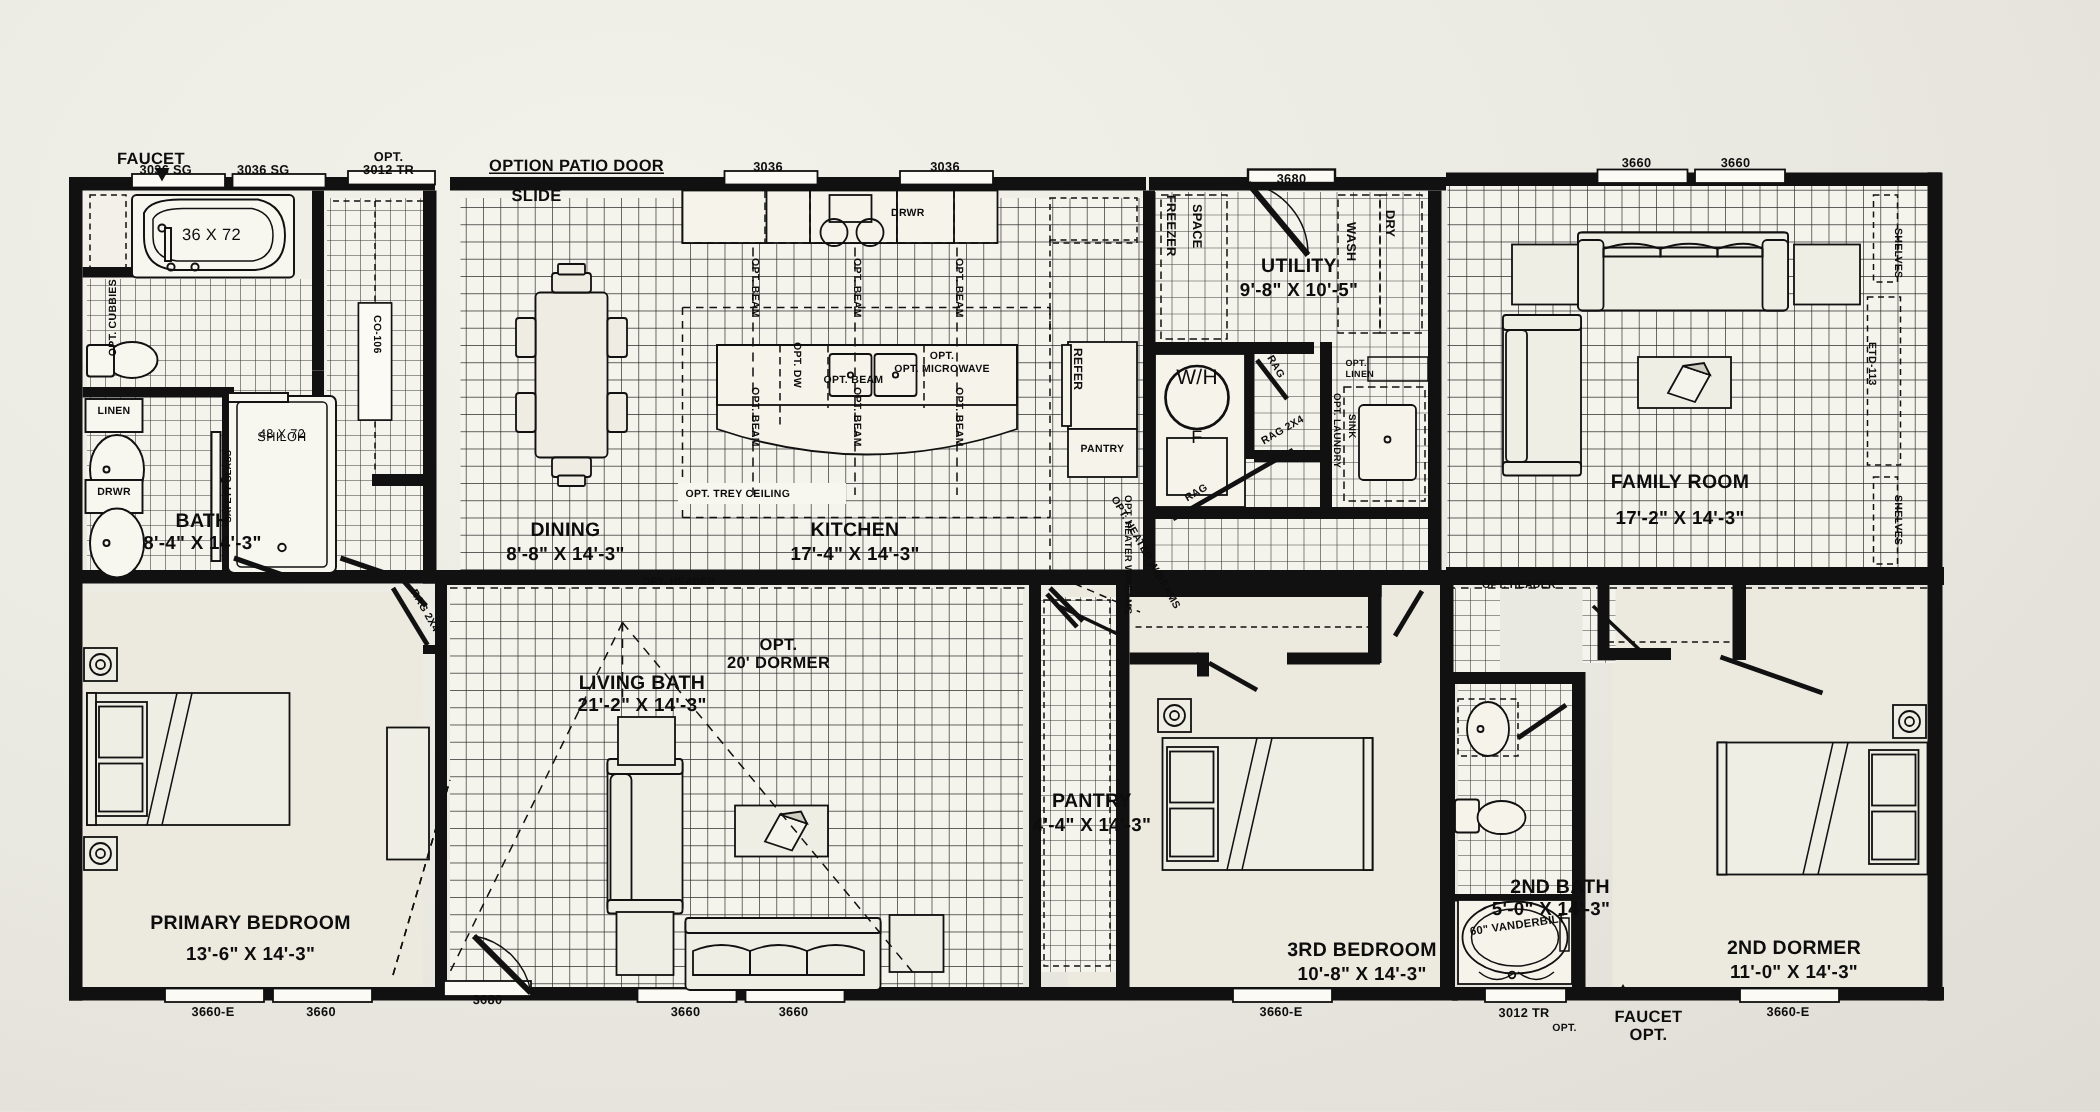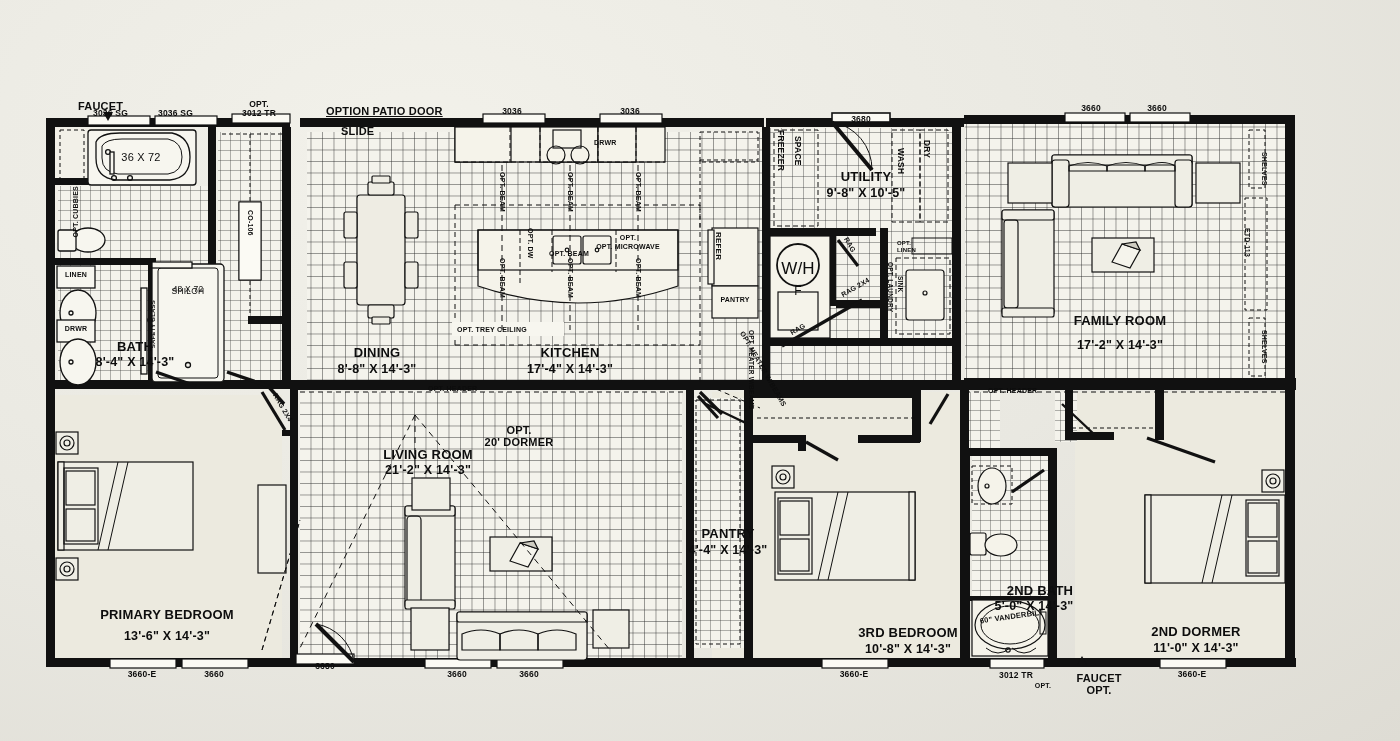--- a/index.html
+++ b/index.html
@@ -510,21 +510,21 @@
 
   <div class="t room-name ctr" style="left:866px;top:169px;">UTILITY</div>
   <div class="t room-dim ctr" style="left:866px;top:186px;">9'-8" X 10'-5"</div>
 
   <div class="t room-name ctr" style="left:1120px;top:313px;">FAMILY ROOM</div>
   <div class="t room-dim ctr" style="left:1120px;top:338px;">17'-2" X 14'-3"</div>
 
   <div class="t room-name ctr" style="left:167px;top:607px;">PRIMARY BEDROOM</div>
   <div class="t room-dim ctr" style="left:167px;top:629px;">13'-6" X 14'-3"</div>
 
-  <div class="t room-name ctr" style="left:428px;top:447px;">LIVING ROOM</div>
+  <div class="t room-name ctr" style="left:428px;top:447px;">LIVING BATH</div>
   <div class="t room-dim ctr" style="left:428px;top:463px;">21'-2" X 14'-3"</div>
 
   <div class="t room-name ctr" style="left:728px;top:526px;">PANTRY</div>
   <div class="t room-dim ctr" style="left:728px;top:543px;">4'-4" X 14'-3"</div>
 
   <div class="t room-name ctr" style="left:908px;top:625px;">3RD BEDROOM</div>
   <div class="t room-dim ctr" style="left:908px;top:642px;">10'-8" X 14'-3"</div>
 
   <div class="t room-name ctr" style="left:1028px;top:583px;margin-left:12px;">2ND BATH</div>
   <div class="t room-dim ctr" style="left:1034px;top:599px;">5'-0" X 14'-3"</div>
@@ -558,21 +558,21 @@
   <div class="t lbl-sm" style="left:988px;top:387px;">OPT. HEADER</div>
 
   <div class="t lbl-sm vert" style="left:723px;top:232px;transform:rotate(90deg);font-size:8px;">REFER</div>
   <div class="t lbl-sm ctr" style="left:735px;top:296px;">PANTRY</div>
   <div class="t lbl-sm vert" style="left:745px;top:330px;transform:rotate(60deg);font-size:7px;">OPT. HEATER W/BEAMS</div>
 
   <div class="t lbl-sm vert" style="left:786px;top:130px;transform:rotate(90deg);font-size:8.5px;">FREEZER</div>
   <div class="t lbl-sm vert" style="left:803px;top:136px;transform:rotate(90deg);font-size:8.5px;">SPACE</div>
   <div class="t lbl-sm vert" style="left:906px;top:148px;transform:rotate(90deg);font-size:8.5px;">WASH</div>
   <div class="t lbl-sm vert" style="left:932px;top:140px;transform:rotate(90deg);font-size:8.5px;">DRY</div>
-  <div class="t lbl ctr" style="left:798px;top:259px;font-size:17px;">W/H</div>
+  <div class="t lbl ctr" style="left:798px;top:243px;font-size:14px;">W/H</div>
   <div class="t lbl ctr" style="left:798px;top:284px;font-size:12px;">F</div>
   <div class="t lbl-sm vert" style="left:897px;top:240px;transform:rotate(0deg);font-size:6px;">OPT.</div>
   <div class="t lbl-sm" style="left:897px;top:247px;font-size:6px;">LINEN</div>
   <div class="t lbl-sm vert" style="left:894px;top:262px;transform:rotate(90deg);font-size:6.5px;">OPT. LAUNDRY</div>
   <div class="t lbl-sm vert" style="left:904px;top:276px;transform:rotate(90deg);font-size:6.5px;">SINK</div>
   <div class="t lbl-sm vert" style="left:849px;top:236px;transform:rotate(60deg);font-size:7px;">RAG</div>
   <div class="t lbl-sm vert" style="left:840px;top:292px;transform:rotate(-30deg);font-size:7px;">RAG 2X4</div>
   <div class="t lbl-sm vert" style="left:789px;top:330px;transform:rotate(-30deg);font-size:7px;">RAG</div>
   <div class="t lbl-sm vert" style="left:755px;top:330px;transform:rotate(90deg);font-size:6.5px;">OPT. HEATER W/BEAMS</div>
 

